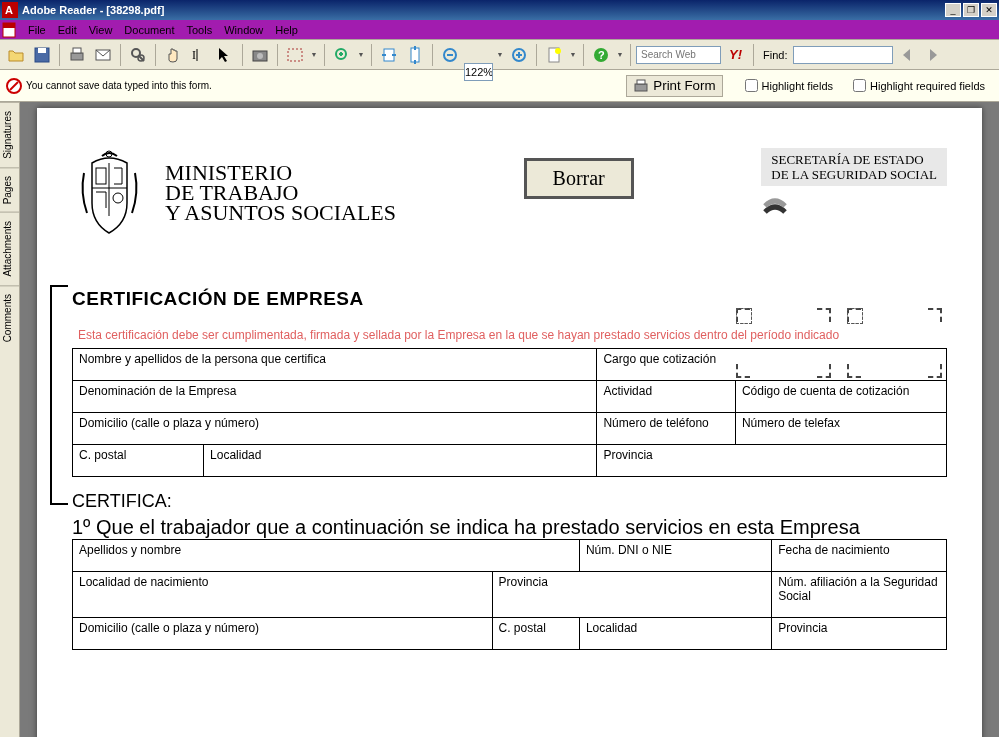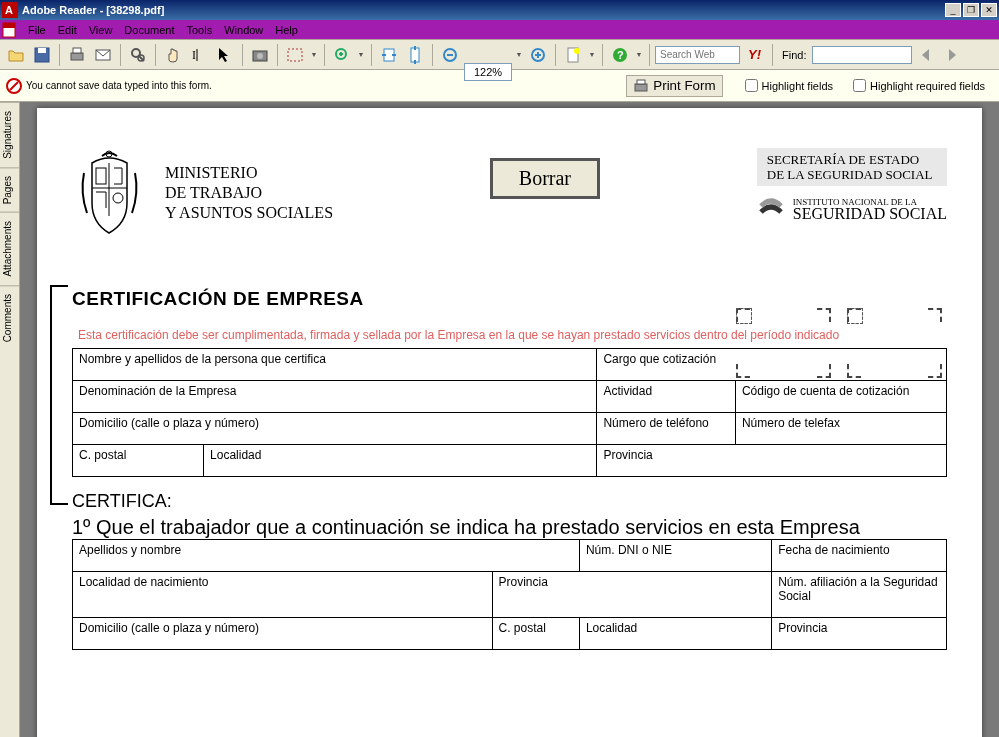--- a/index.html
+++ b/index.html
@@ -14,21 +14,21 @@
 
 .menubar { background: #a21caf; height: 20px; display: flex; align-items: center; padding: 0 2px; border-bottom: 1px solid #aca899; }
 .menubar .pdf-icon { width: 16px; height: 16px; margin-right: 4px; }
 .menubar .menu-item { padding: 2px 6px; cursor: pointer; }
 
 
 .toolbar { background: #ece9d8; height: 30px; display: flex; align-items: center; padding: 0 4px; border-bottom: 1px solid #aca899; gap: 2px; }
 .tool-btn { width: 24px; height: 24px; display: flex; align-items: center; justify-content: center; border: 1px solid transparent; border-radius: 2px; cursor: pointer; }
 .tool-sep { width: 1px; height: 22px; background: #aca899; margin: 0 3px; }
 .tool-drop { width: 10px; display: flex; align-items: center; justify-content: center; font-size: 7px; color: #555; }
-.zoom-input { width: 48px; height: 18px; font-size: 11px; text-align: center; border: 1px solid #7f9db9; margin-top: 35px; }
+.zoom-input { width: 29px; height: 18px; font-size: 11px; border: 1px solid #7f9db9; margin-top: 35px; }
 .search-input { width: 85px; height: 18px; font-size: 10px; color: #999; padding: 0 4px; border: 1px solid #7f9db9; }
 .find-input { width: 100px; height: 18px; border: 1px solid #7f9db9; }
 .find-label { font-size: 11px; margin: 0 4px; }
 .yahoo-icon { color: #b00; font-weight: bold; font-style: italic; font-size: 13px; margin: 0 6px; }
 
 
 .formbar { background: #fffff0; height: 32px; display: flex; align-items: center; padding: 0 6px; border-bottom: 1px solid #aca899; gap: 4px; }
 .formbar .warn-icon { width: 16px; height: 16px; }
 .formbar .msg { flex: 1; font-size: 10px; line-height: 12px; color: #000; }
 .print-form-btn { background: #ece9d8; border: 1px solid #aca899; padding: 2px 6px; display: flex; align-items: center; gap: 4px; cursor: pointer; margin-right: 10px; }
@@ -38,21 +38,21 @@
 .main { display: flex; height: 635px; }
 .sidebar { width: 20px; background: #ece9d8; border-right: 1px solid #aca899; display: flex; flex-direction: column; }
 .sidebar-tab { writing-mode: vertical-rl; transform: rotate(180deg); padding: 8px 2px; font-size: 10px; border-bottom: 1px solid #aca899; cursor: pointer; text-align: center; }
 .page-area { flex: 1; background: #7a7a7a; overflow: hidden; display: flex; justify-content: center; padding-top: 6px; }
 .page { background: #fff; width: 945px; height: 1100px; box-shadow: 0 0 6px rgba(0,0,0,0.5); padding: 40px 35px; position: relative; }
 
 
 .doc-header { display: flex; justify-content: space-between; align-items: flex-start; margin-bottom: 30px; }
 .doc-left { display: flex; align-items: center; gap: 18px; }
 .shield { width: 75px; height: 90px; }
-.ministerio { font-family: 'Times New Roman', serif; font-size: 16px; line-height: 20px; }
+.ministerio { font-family: 'Times New Roman', serif; font-size: 22px; line-height: 20px; }
 .borrar-btn { border: 3px solid #555; background: #ece9d8; padding: 6px 26px; font-family: 'Times New Roman', serif; font-size: 20px; cursor: pointer; margin-top: 10px; }
 .doc-right { text-align: left; }
 .sec-estado { background: #e8e8e8; padding: 4px 10px; font-family: 'Times New Roman', serif; font-size: 13px; line-height: 15px; margin-bottom: 8px; }
 .seg-social { display: flex; align-items: center; gap: 8px; }
 .seg-logo { width: 28px; height: 28px; }
 .seg-text { font-family: 'Times New Roman', serif; font-size: 9px; line-height: 11px; }
 .seg-text .bold { font-size: 16px; font-weight: normal; }
 
 .corner-boxes { position: absolute; right: 40px; top: 200px; display: flex; gap: 16px; }
 .corner-box { width: 95px; height: 70px; position: relative; }
@@ -309,24 +309,20 @@
             <div>SECRETARÍA DE ESTADO</div>
             <div>DE LA SEGURIDAD SOCIAL</div>
           </div>
           <div class="seg-social">
             <span class="seg-logo">
               <svg width="28" height="28">
                   <path d="M4 18 Q14 8 24 18" fill="none" stroke="#333" stroke-width="5"></path>
                   <path d="M4 12 Q14 2 24 12" fill="none" stroke="#999" stroke-width="5"></path>
                 </svg>
             </span>
-            <div class="seg-text">
-              <div>INSTITUTO NACIONAL DE LA</div>
-              <div class="bold">SEGURIDAD SOCIAL</div>
-            </div>
           </div>
         </div>
       </div>
 
       <div class="corner-boxes">
         <div class="corner-box">
             <span class="tl"></span>
             <span class="tr"></span>
             <span class="bl"></span>
             <span class="br"></span>

